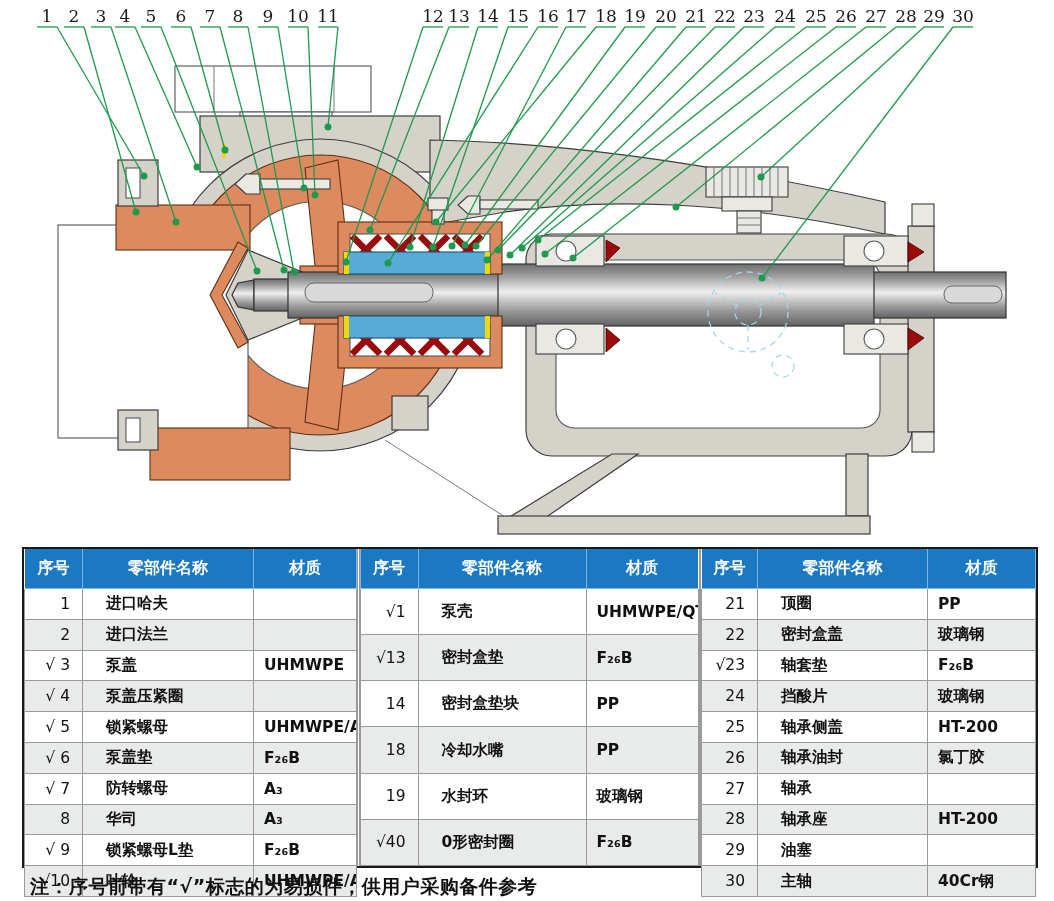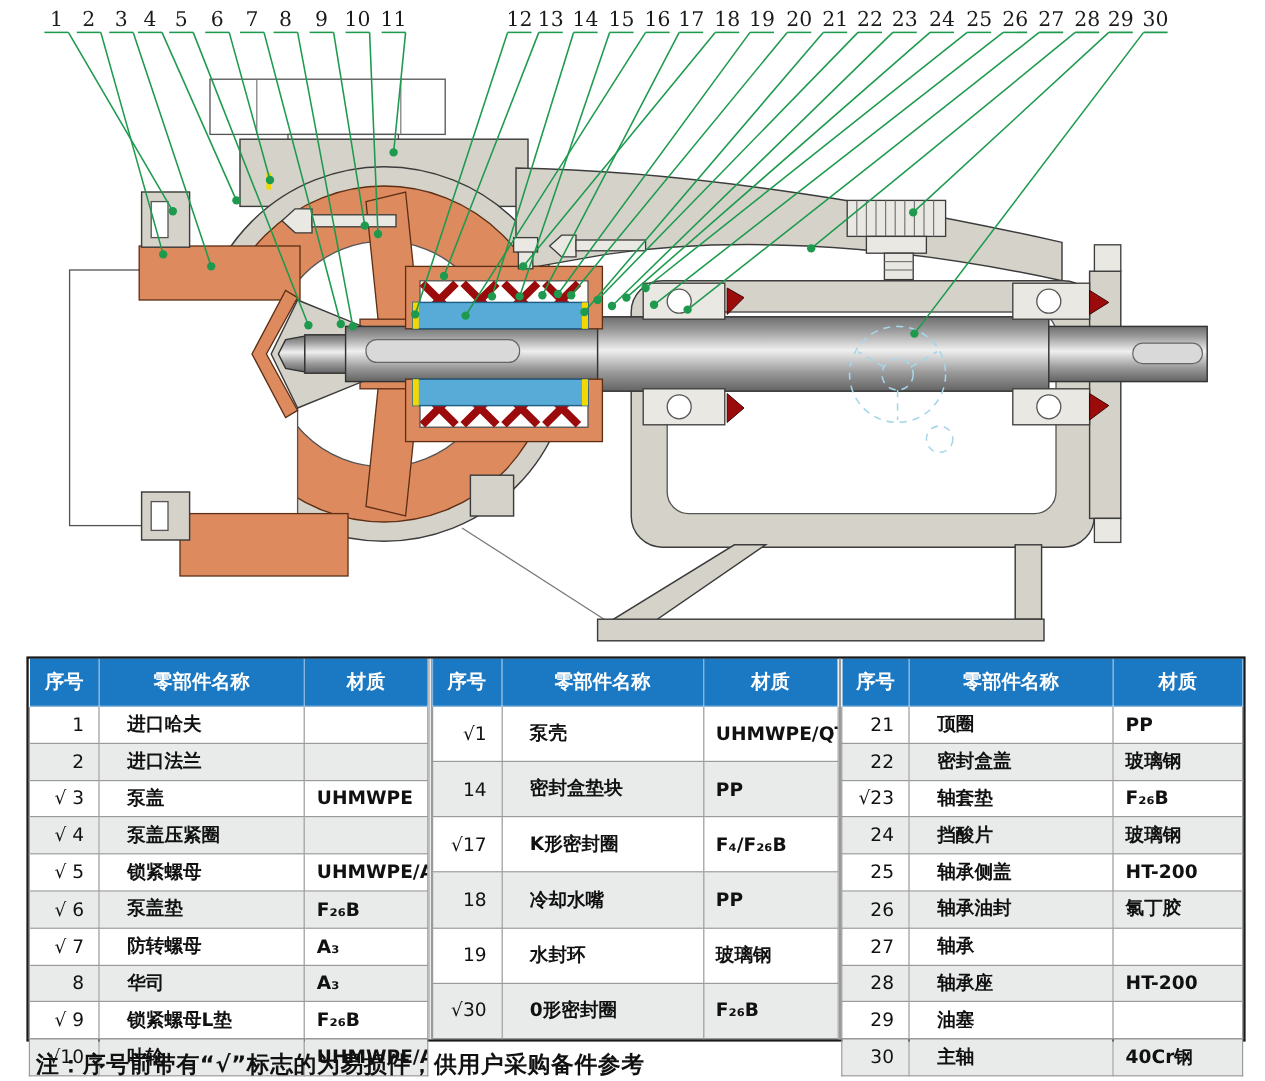--- a/index.html
+++ b/index.html
@@ -402,41 +402,41 @@
       <th>材质</th>
     </tr>
       </thead>
     <tbody>
         <tr>
           <td class="num">√1</td>
           <td class="name">泵壳</td>
           <td class="mat">UHMWPE/QT</td>
         </tr>
         <tr>
+          <td class="num">√13</td>
+          <td class="name">密封盒垫</td>
+          <td class="mat">F₂₆B</td>
+        </tr>
+        <tr>
           <td class="num">14</td>
           <td class="name">密封盒垫块</td>
           <td class="mat">PP</td>
         </tr>
         <tr>
-          <td class="num">√17</td>
-          <td class="name">K形密封圈</td>
-          <td class="mat">F₄/F₂₆B</td>
-        </tr>
-        <tr>
           <td class="num">18</td>
           <td class="name">冷却水嘴</td>
           <td class="mat">PP</td>
         </tr>
         <tr>
           <td class="num">19</td>
           <td class="name">水封环</td>
           <td class="mat">玻璃钢</td>
         </tr>
         <tr>
-          <td class="num">√30</td>
+          <td class="num">√40</td>
           <td class="name">0形密封圈</td>
           <td class="mat">F₂₆B</td>
         </tr>
       </tbody>
   </table>
   <div class="group-sep"></div>
   <table class="parts" style="width:334px">
     <colgroup>
         <col style="width:56px">
         <col style="width:170px">

